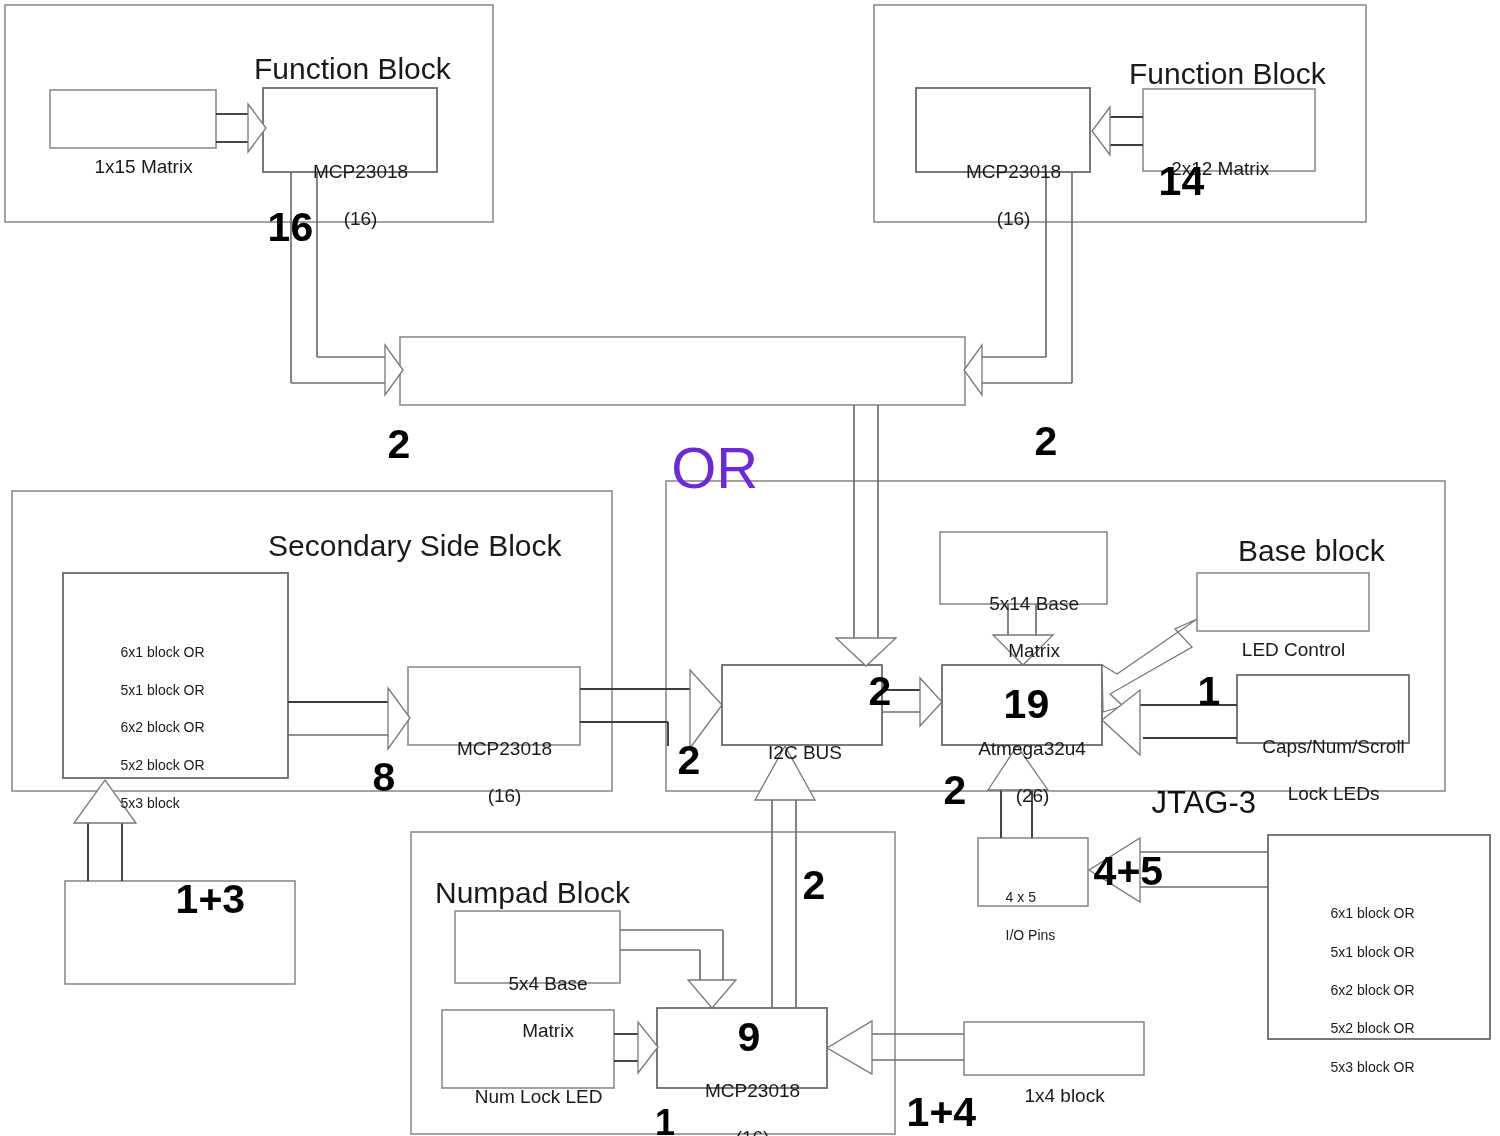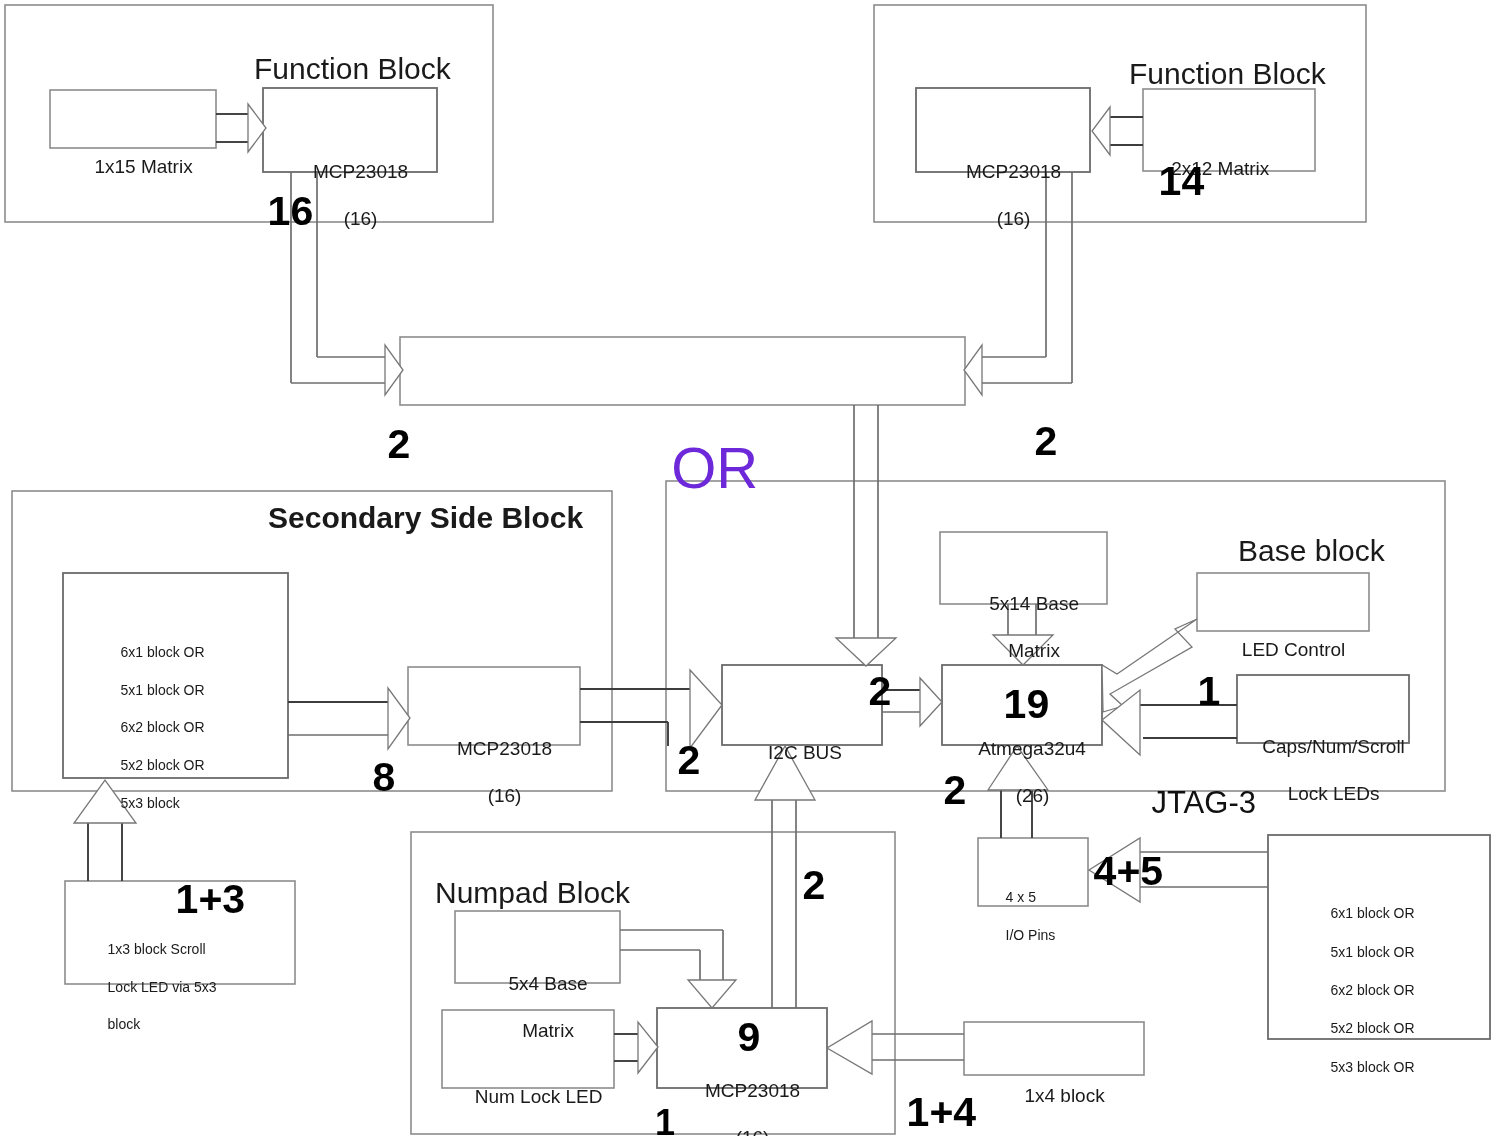--- a/index.html
+++ b/index.html
@@ -236,21 +236,21 @@
       <path class="wire" d="M964,1060 L872,1060"></path>
       <polygon class="arrow-fill-thin" points="872,1021 872,1074 827,1048"></polygon>
     </g>
 
   </svg>
 
   <div class="lbl container-title" style="left:254px; top:27px;">Function Block</div>
 
   <div class="lbl container-title" style="left:1129px; top:32px;">Function Block</div>
 
-  <div class="lbl container-title" style="left:268px; top:476px;font-weight:bold;">Secondary Side Block</div>
+  <div class="lbl container-title" style="left:268px; top:504px;">Secondary Side Block</div>
 
   <div class="lbl container-title" style="left:1238px; top:509px;">Base block</div>
 
   <div class="lbl container-title" style="left:435px; top:851px;">Numpad Block</div>
 
   <div class="lbl box-label" style="left:50px; top:108px; width:166px;">
     <span>1x15 Matrix</span>
   </div>
 
   <div class="lbl box-label" style="left:263px; top:113px; width:174px;">
@@ -277,25 +277,20 @@
     <span>6x2 block OR</span><br>
     <span>5x2 block OR</span><br>
     <span>5x3 block</span>
   </div>
 
   <div class="lbl box-label" style="left:408px; top:690px; width:172px;">
     <span>MCP23018</span><br>
     <span>(16)</span>
   </div>
 
-  <div class="lbl box-label-left" style="left:92px; top:897px; line-height:1.35;">
-    <span>1x3 block Scroll</span><br>
-    <span>Lock LED via 5x3</span><br>
-    <span>block</span>
-  </div>
 
   <div class="lbl box-label" style="left:722px; top:694px; width:145px;">
     <span>I2C BUS</span>
   </div>
 
   <div class="lbl box-label" style="left:940px; top:545px; width:167px;">
     <span>5x14 Base</span><br>
     <span>Matrix</span>
   </div>
 
@@ -339,21 +334,21 @@
 
   <div class="lbl box-label" style="left:657px; top:1032px; width:170px;">
     <span>MCP23018</span><br>
     <span>(16)</span>
   </div>
 
   <div class="lbl box-label" style="left:964px; top:1037px; width:180px;">
     <span>1x4 block</span>
   </div>
 
-  <div class="lbl num-label" style="left:222px; top:112px;">
+  <div class="lbl num-label" style="left:222px; top:128px;">
     <span>16</span>
   </div>
 
   <div class="lbl num-label" style="left:1113px; top:82px;">
     <span>14</span>
   </div>
 
   <div class="lbl num-label" style="left:342px; top:345px;">
     <span>2</span>
   </div>

